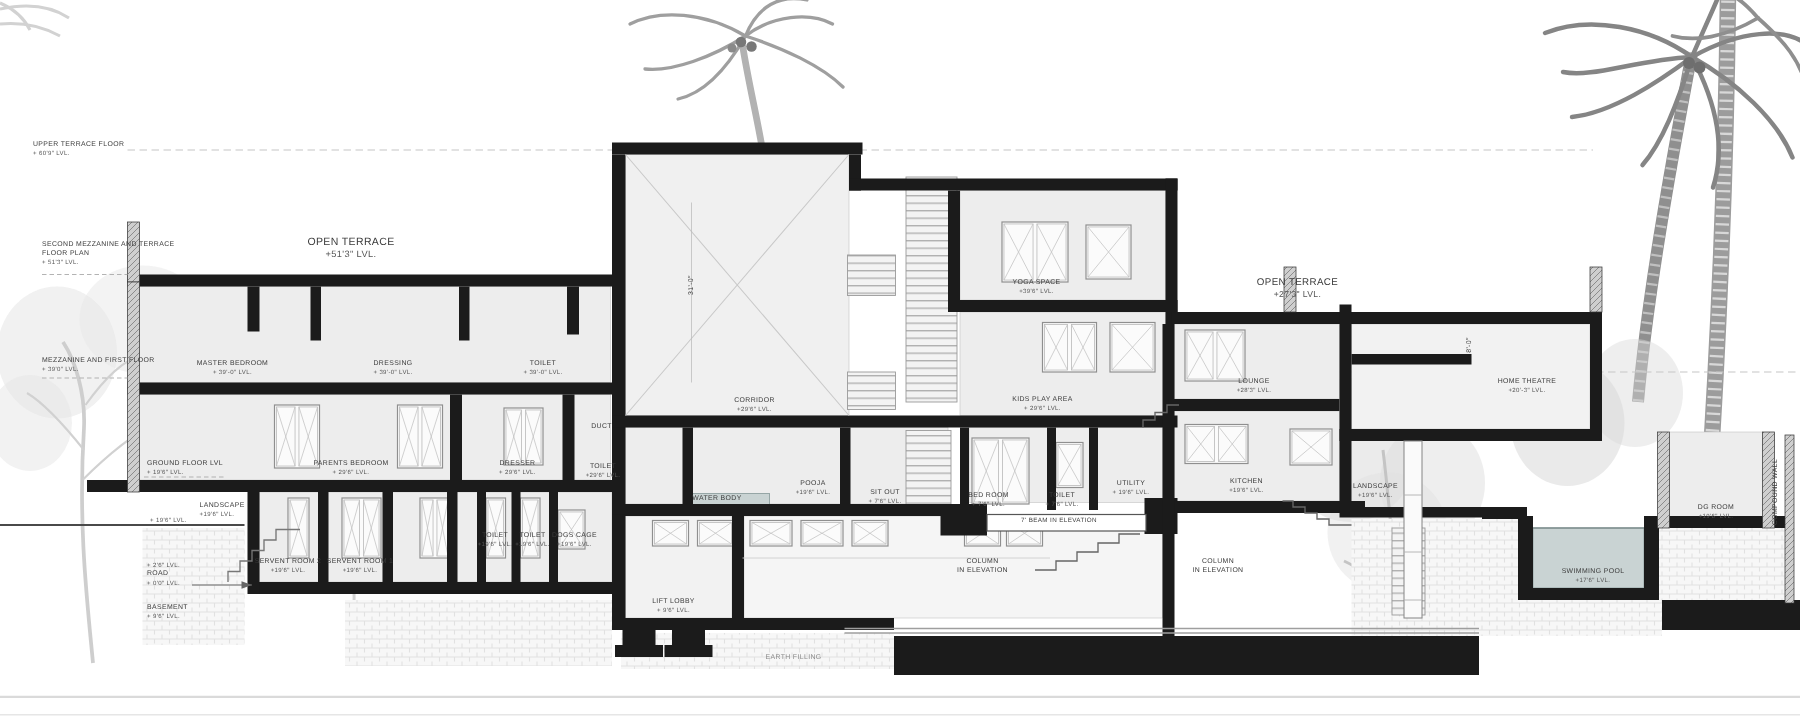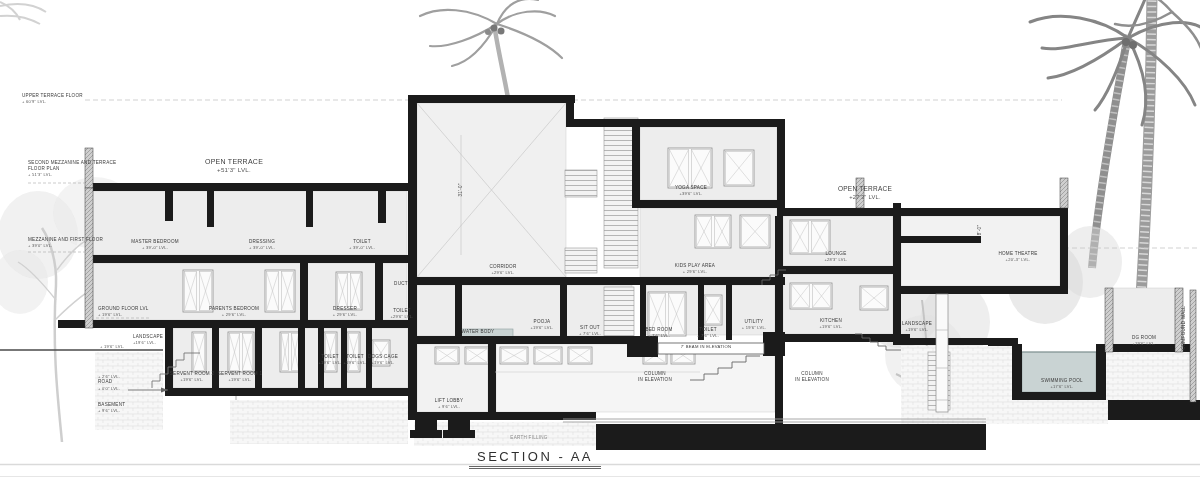--- a/index.html
+++ b/index.html
@@ -549,14 +549,13 @@
         <div>COMPOUND WALL</div>
       </div>
       <div class="lbl" style="left: 980px; top: 230px; transform: translate(-50%, -50%) rotate(-90deg);">
         <div>8'-0"</div>
       </div>
       <div class="lbl" style="left: 461px; top: 190px; transform: translate(-50%, -50%) rotate(-90deg);">
         <div>31'-0"</div>
       </div>
     </div>
 
-  <div class="title">SECTION - AA</div>
 </div>
 
 </body></html>

